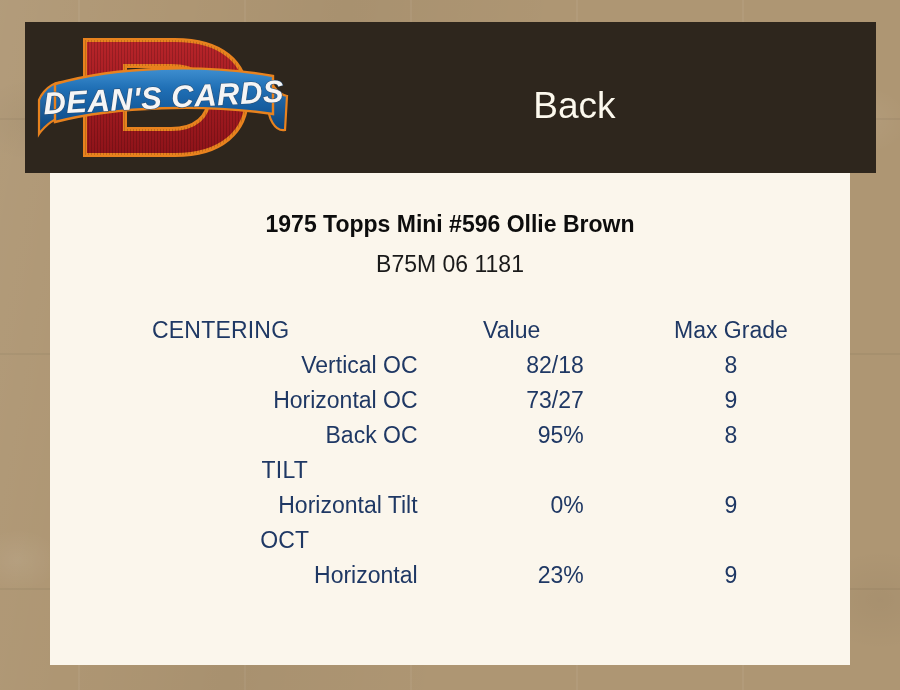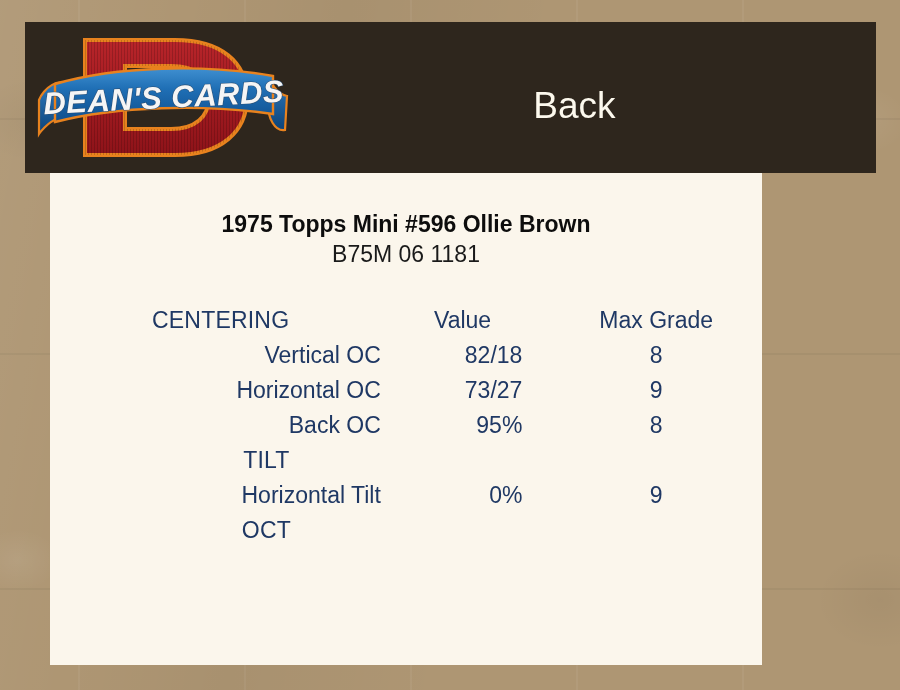--- a/index.html
+++ b/index.html
@@ -78,38 +78,38 @@
   .header-subtitle {
     font-size: 37px;
     margin-top: 16px;
   }
 
   
   .content-panel {
     position: absolute;
     left: 50px;
     top: 173px;
-    width: 712px;
+    width: 800px;
     height: 492px;
     background: #fbf6ec;
   }
 
   .card-title {
     text-align: center;
     font-size: 23px;
     font-weight: bold;
     color: #0d0d0d;
     margin-top: 38px;
   }
 
   .card-serial {
     text-align: center;
     font-size: 23px;
     color: #1a1a1a;
-    margin-top: 3px;
+    margin-top: 13px;
   }
 
   
   .stats-table {
     margin-top: 35px;
     width: 100%;
     border-collapse: collapse;
     color: #1f3864;
   }
 
@@ -277,18 +277,23 @@
           <td class="row-value">0%</td>
           <td class="row-grade">9</td>
         </tr>
 
         <tr>
           <td class="row-section-label">OCT</td>
           <td></td>
           <td></td>
         </tr>
 
+        <tr>
+          <td class="row-label">Horizontal</td>
+          <td class="row-value">23%</td>
+          <td class="row-grade">9</td>
+        </tr>
 
       </tbody>
     </table>
 
   </div>
 </div>
 
 </body></html>

